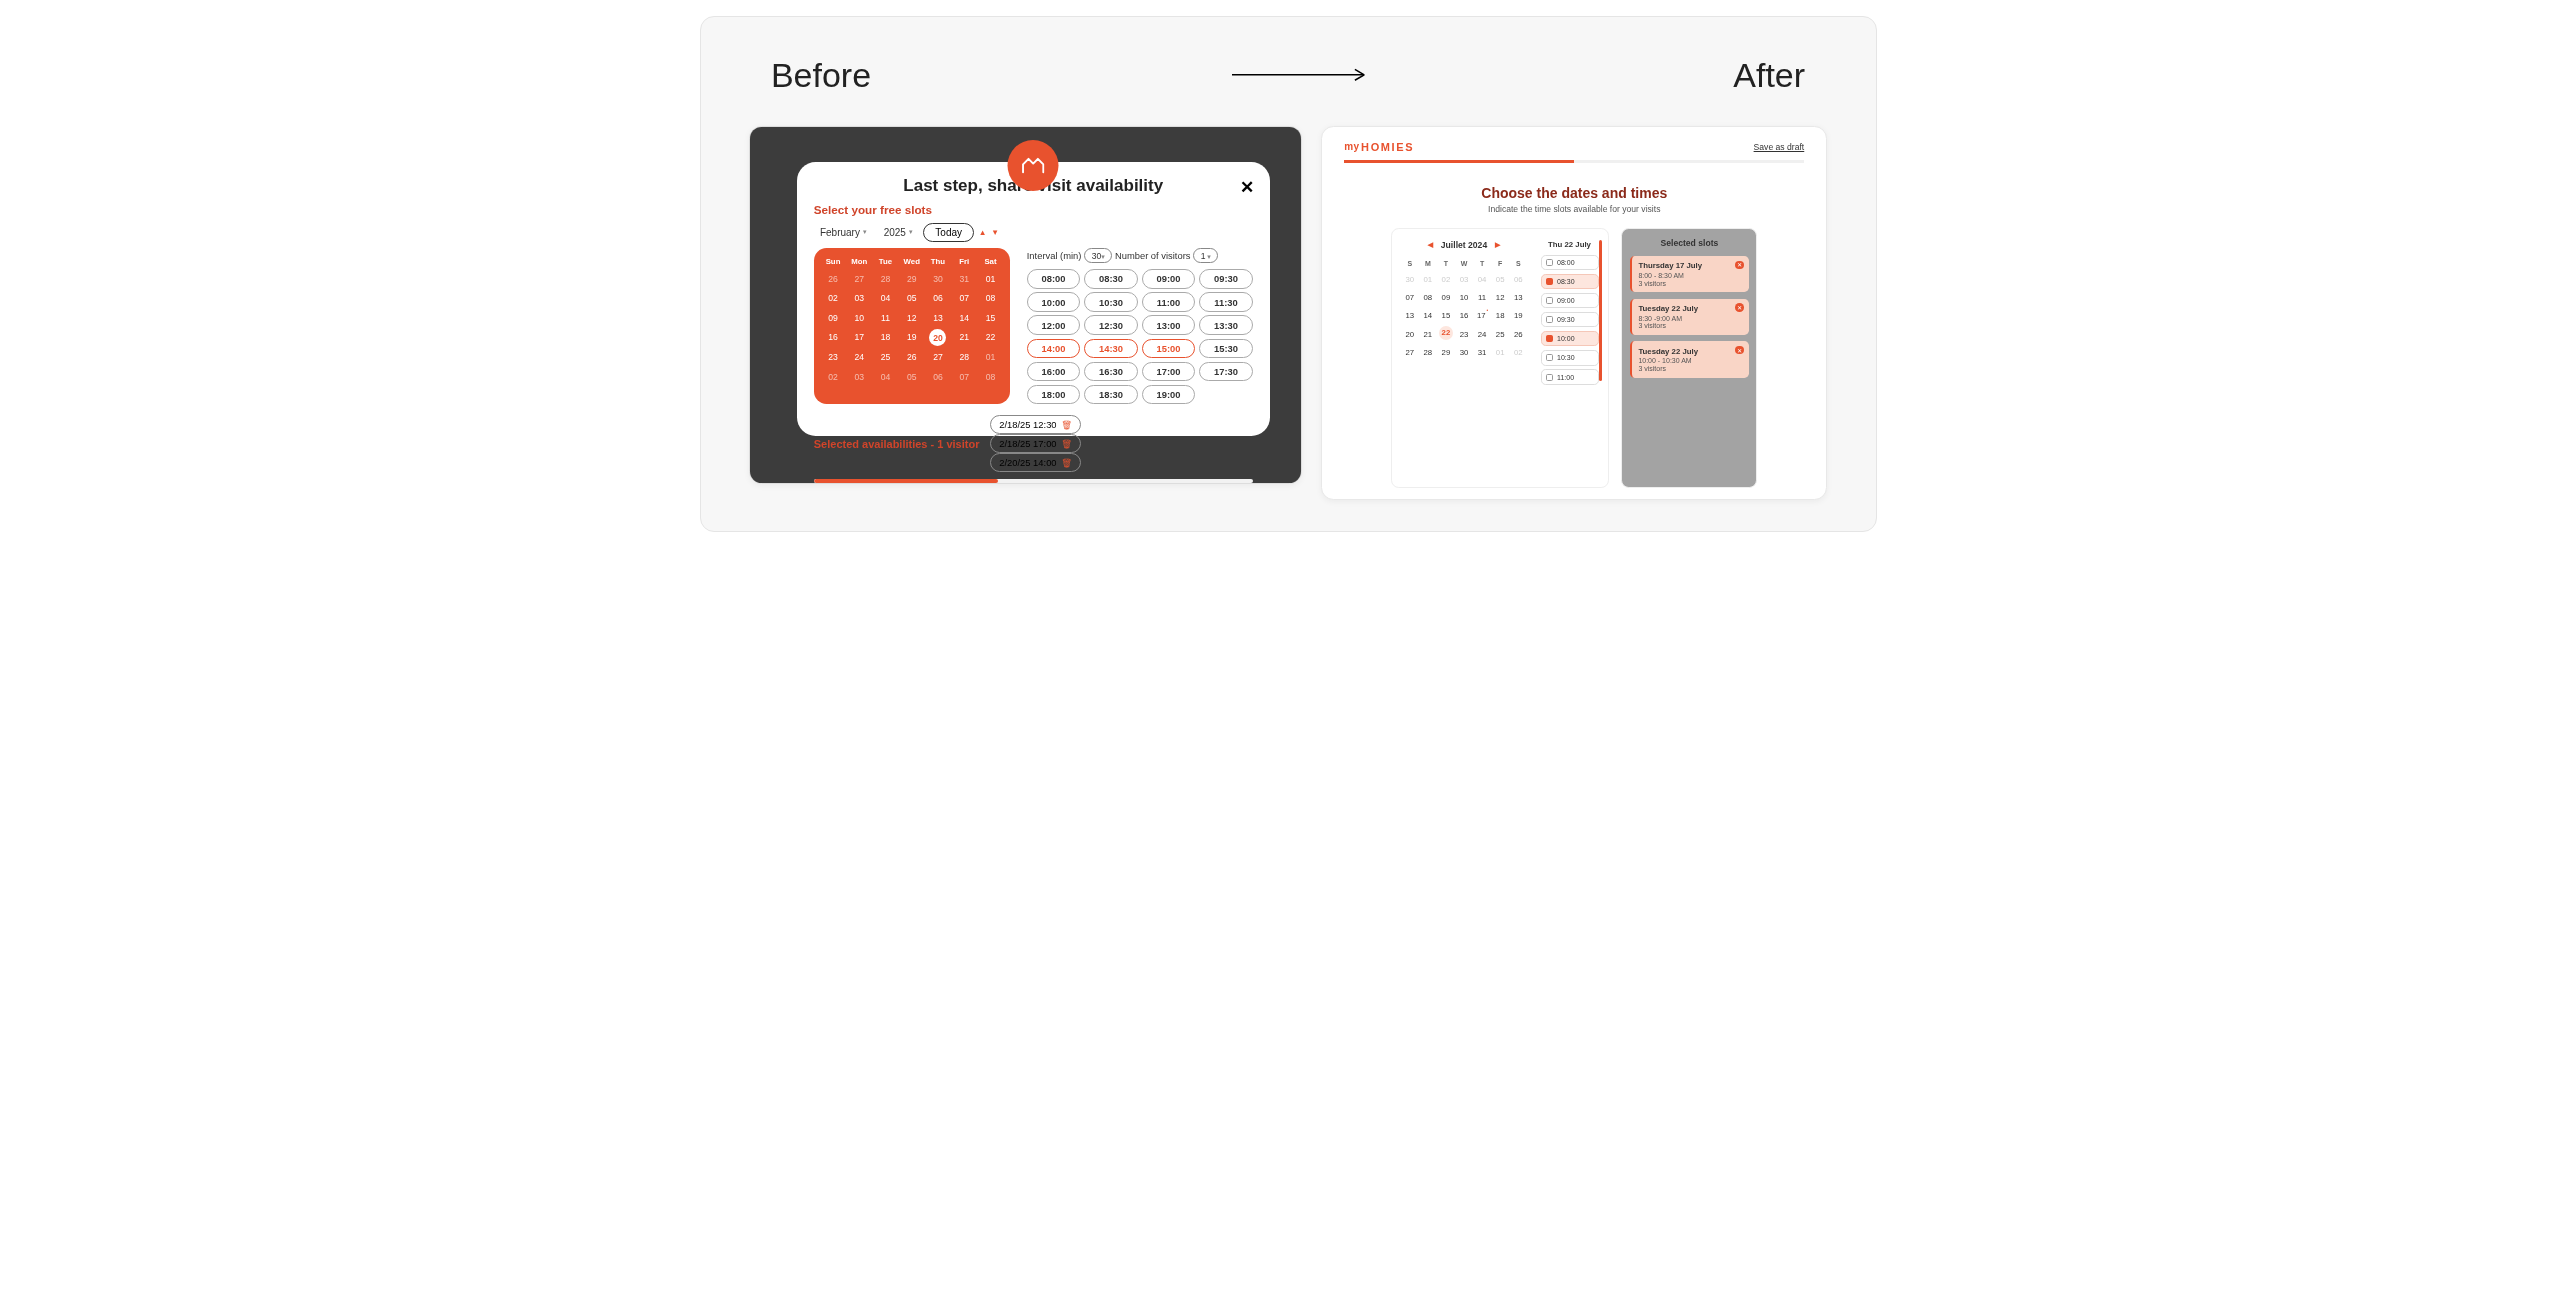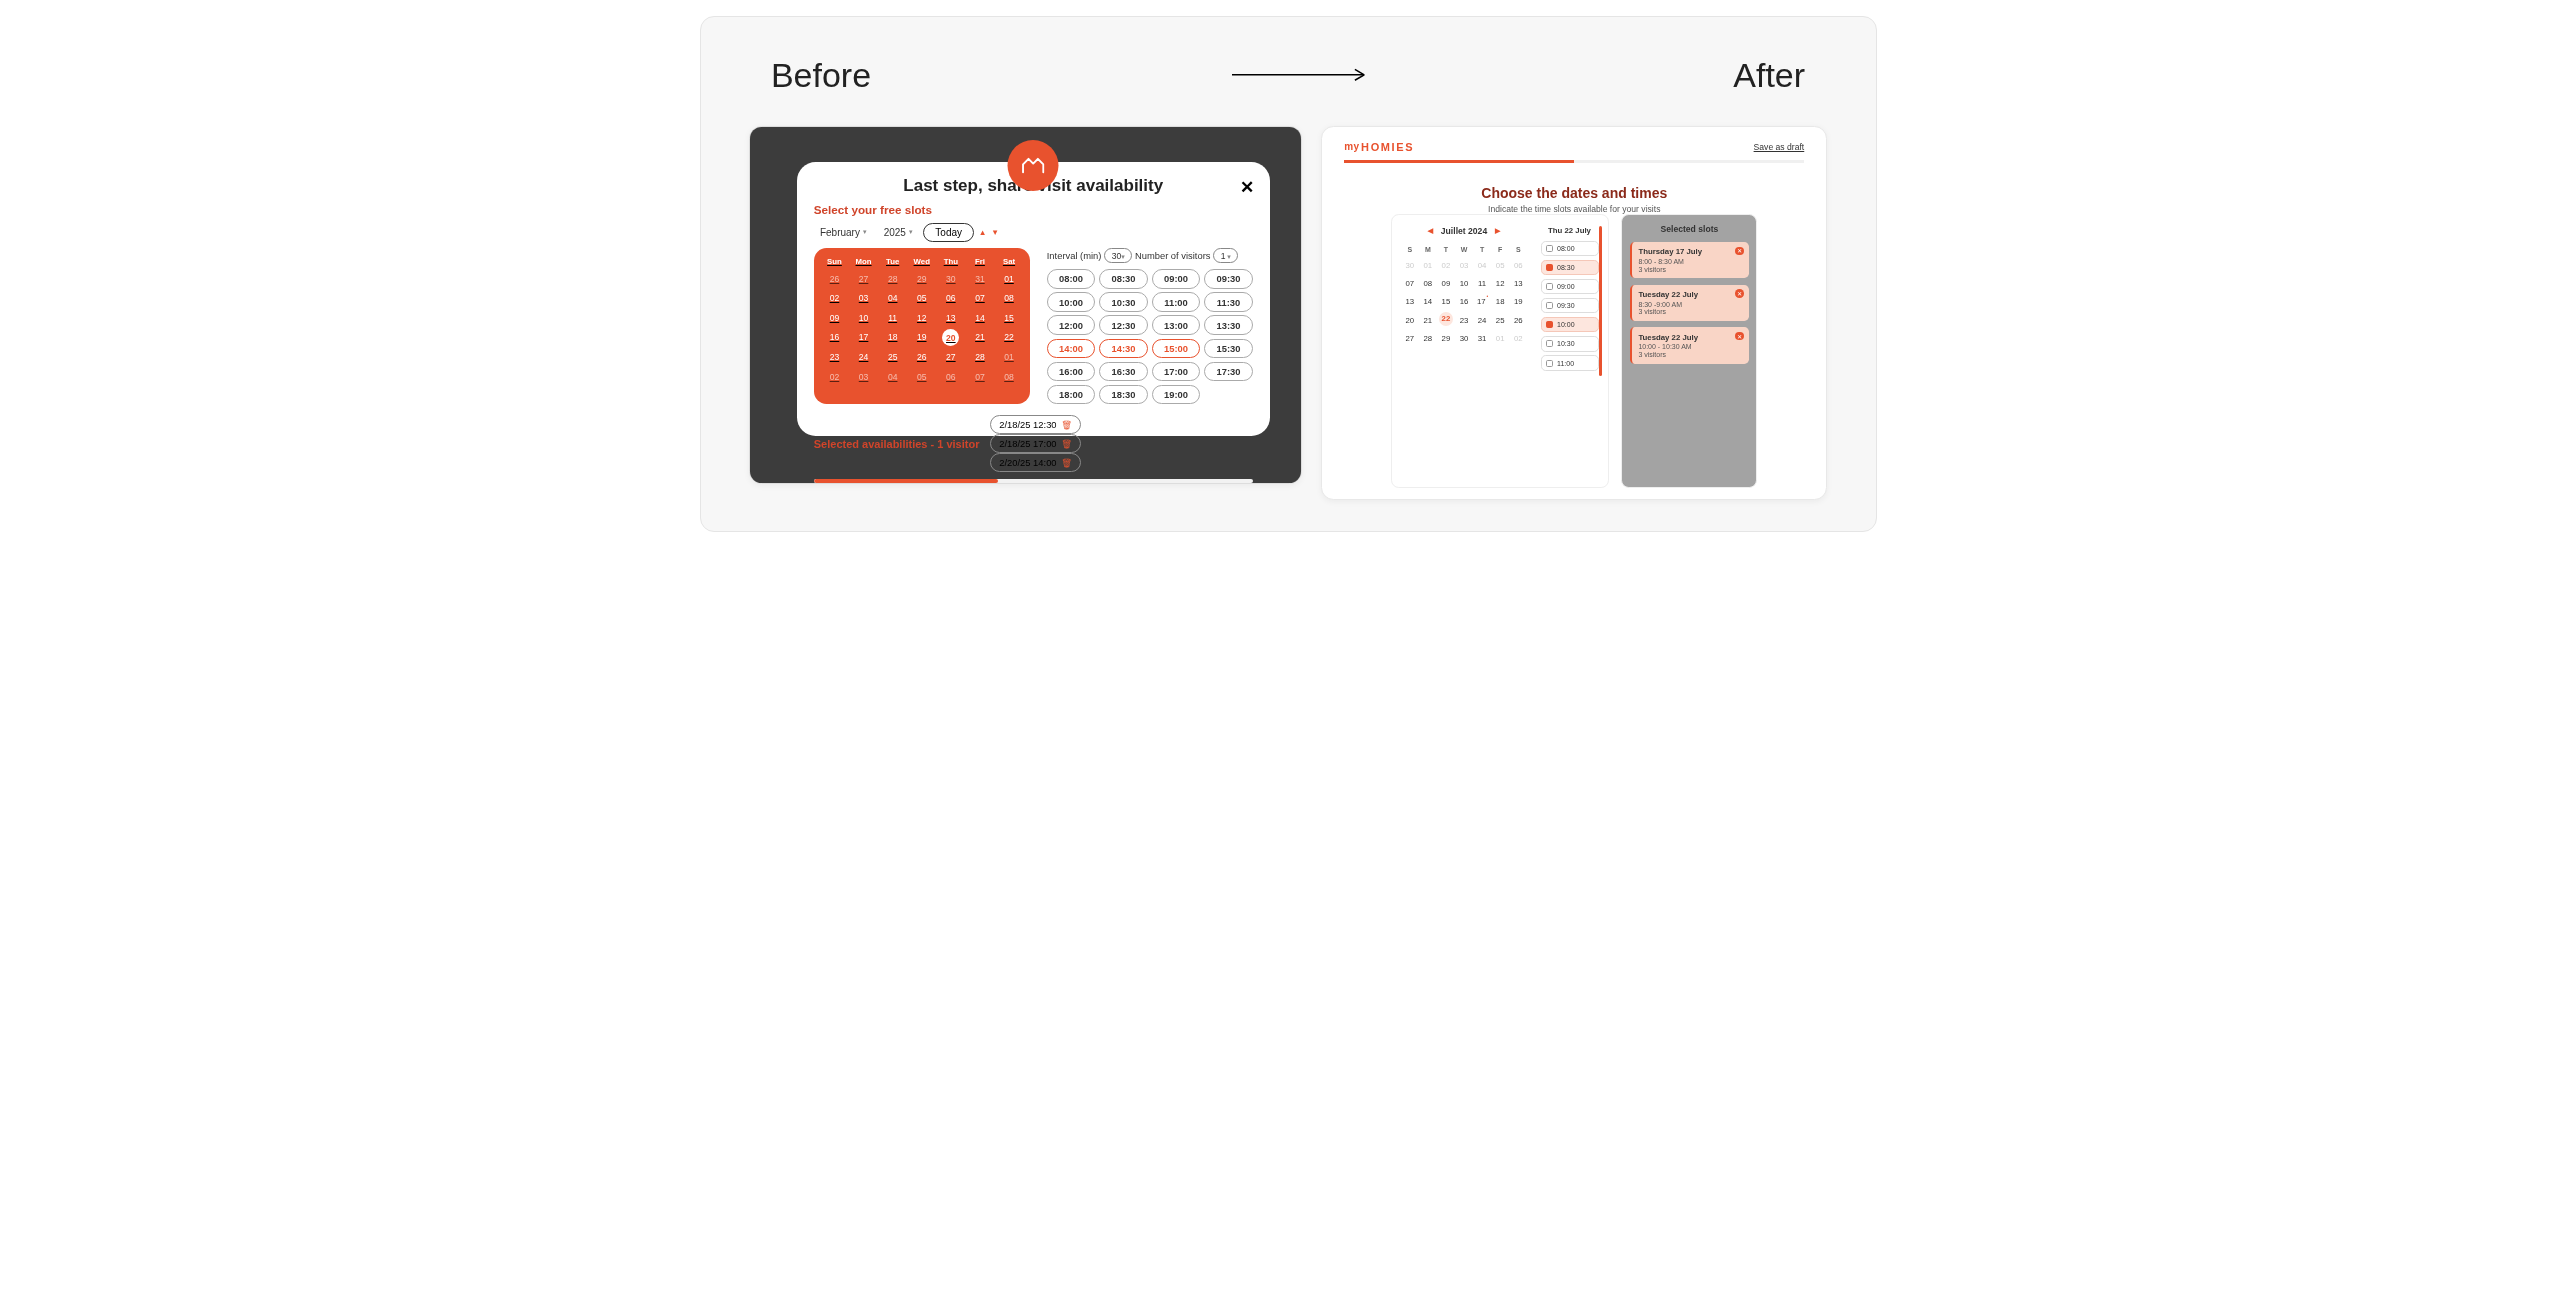--- a/index.html
+++ b/index.html
@@ -17,21 +17,21 @@
   .before-logo-circ { position: absolute; top: -22px; left: 50%; transform: translateX(-50%); width: 51px; height: 51px; border-radius: 50%; background: #e8522e; display: flex; align-items: center; justify-content: center; z-index: 5; }
   .before-logo-circ svg { width: 23.4px; height: 19.5px; }
   .before-close { position: absolute; top: 15.6px; right: 15.6px; font-size: 17px; font-weight: 700; cursor: pointer; }
   .before-title { text-align: center; font-size: 17px; font-weight: 600; color: #222; margin-bottom: 7.8px; }
   .before-sub { color: #d0442a; font-weight: 600; font-size: 11.7px; margin-bottom: 6.2px; }
   .before-topbar { display: flex; align-items: center; gap: 4.7px; margin-bottom: 6.2px; }
   .before-month-sel, .before-year-sel { display: flex; align-items: center; gap: 3.1px; font-size: 10px; color: #333; padding: 3.1px 6.2px; cursor: pointer; }
   .before-today-btn { border: 0.8px solid #333; border-radius: 14px; padding: 3.1px 11px; font-size: 10px; cursor: pointer; }
   .arr-up, .arr-down { font-size: 7.8px; color: #e8522e; cursor: pointer; }
   .before-grid-wrap { display: flex; gap: 17px; }
-  .cal { width: 216px; background: #e8522e; border-radius: 12.5px; padding: 6.2px 6.2px 4.7px; text-decoration: underline; }
+  .cal { width: 196px; background: #e8522e; border-radius: 12.5px; padding: 6.2px 6.2px 4.7px; }
   .cal-head, .cal-row { display: grid; grid-template-columns: repeat(7, 1fr); text-align: center; }
   .cal-head span { font-size: 7.8px; font-weight: 600; color: #fff; padding: 3.1px 0; }
   .cal-row span { font-size: 8.6px; color: #fff; padding: 4.7px 0; border-radius: 50%; }
   .cal-row span.faded { opacity: .6; }
   .cal-row span.dayactive { background: #fff; color: #e8522e; font-weight: 700; width: 17px; height: 17px; display: inline-flex; align-items: center; justify-content: center; margin: 1.6px auto; }
   .time-side { flex: 1; }
   .time-opts-row { display: flex; align-items: center; gap: 3px; font-size: 9.4px; color: #333; margin-bottom: 6.2px; }
   .pill-tiny { border: 0.8px solid #888; border-radius: 11px; padding: 1.6px 6.2px; font-size: 8.6px; }
   .time-grid { display: grid; grid-template-columns: repeat(4, 1fr); gap: 3.9px; }
   .time-chip { border: 0.8px solid #aaa; border-radius: 14px; padding: 3.1px 0; text-align: center; font-size: 9.4px; font-weight: 600; color: #333; cursor: pointer; background: #fff; }
@@ -48,21 +48,21 @@
   .after-top { display: flex; justify-content: space-between; align-items: center; }
   .after-logo { display: flex; align-items: center; gap: 1.6px; }
   .after-logo .my { font-size: 10px; color: #e8522e; font-weight: 600; letter-spacing: 0.4px; }
   .after-logo .homies { font-size: 11px; color: #e8522e; font-weight: 700; letter-spacing: 1.6px; }
   .save-draft { font-size: 8.6px; color: #333; text-decoration: underline; cursor: pointer; }
   .after-prog { height: 2.3px; background: #f0f0f0; margin-top: 7.8px; }
   .after-prog-fill { height: 100%; width: 50%; background: #e8522e; }
   .after-head { text-align: center; margin-top: 22px; }
   .after-title { color: #8b2a1a; font-size: 14px; font-weight: 700; }
   .after-sub { color: #555; font-size: 8.6px; margin-top: 3.1px; }
-  .after-body { display: flex; gap: 12.5px; flex: 1; justify-content: center; }
+  .after-body { display: flex; gap: 12.5px; margin-top: 14px; flex: 1; justify-content: center; }
   .after-card { border: 0.8px solid #eee; border-radius: 7.8px; padding: 11px 9.4px; }
   .cal2-wrap { width: 125px; }
   .cal2-nav { display: flex; align-items: center; justify-content: center; gap: 7.8px; font-size: 8.6px; font-weight: 600; color: #333; margin-bottom: 7.8px; }
   .cal2-nav .arr { color: #e8522e; font-size: 7px; cursor: pointer; }
   .cal2-grid { display: grid; grid-template-columns: repeat(7, 1fr); gap: 1.6px; text-align: center; }
   .cal2-grid .hd { font-size: 7px; font-weight: 600; color: #666; padding: 2.3px 0; }
   .cal2-grid .d { font-size: 7.8px; color: #333; padding: 3.9px 0; border-radius: 50%; cursor: pointer; }
   .cal2-grid .d.other { color: #ccc; }
   .cal2-grid .d.sel2 { background: #fde6de; color: #e8522e; font-weight: 600; width: 14px; height: 14px; display: inline-flex; align-items: center; justify-content: center; margin: 0 auto; }
   .cal2-grid .d.dot::after { content: "•"; color: #e8522e; font-size: 4.7px; position: relative; top: -6.2px; left: 0.8px; }

